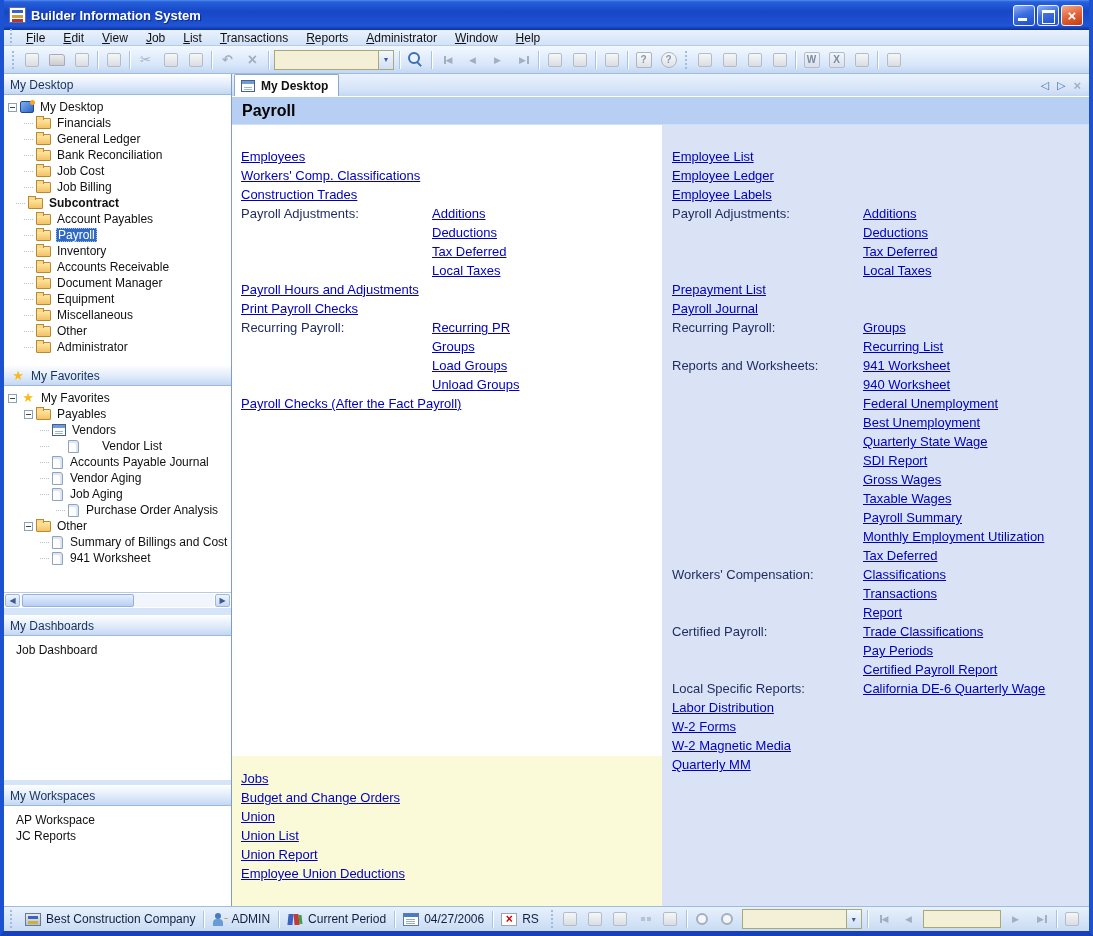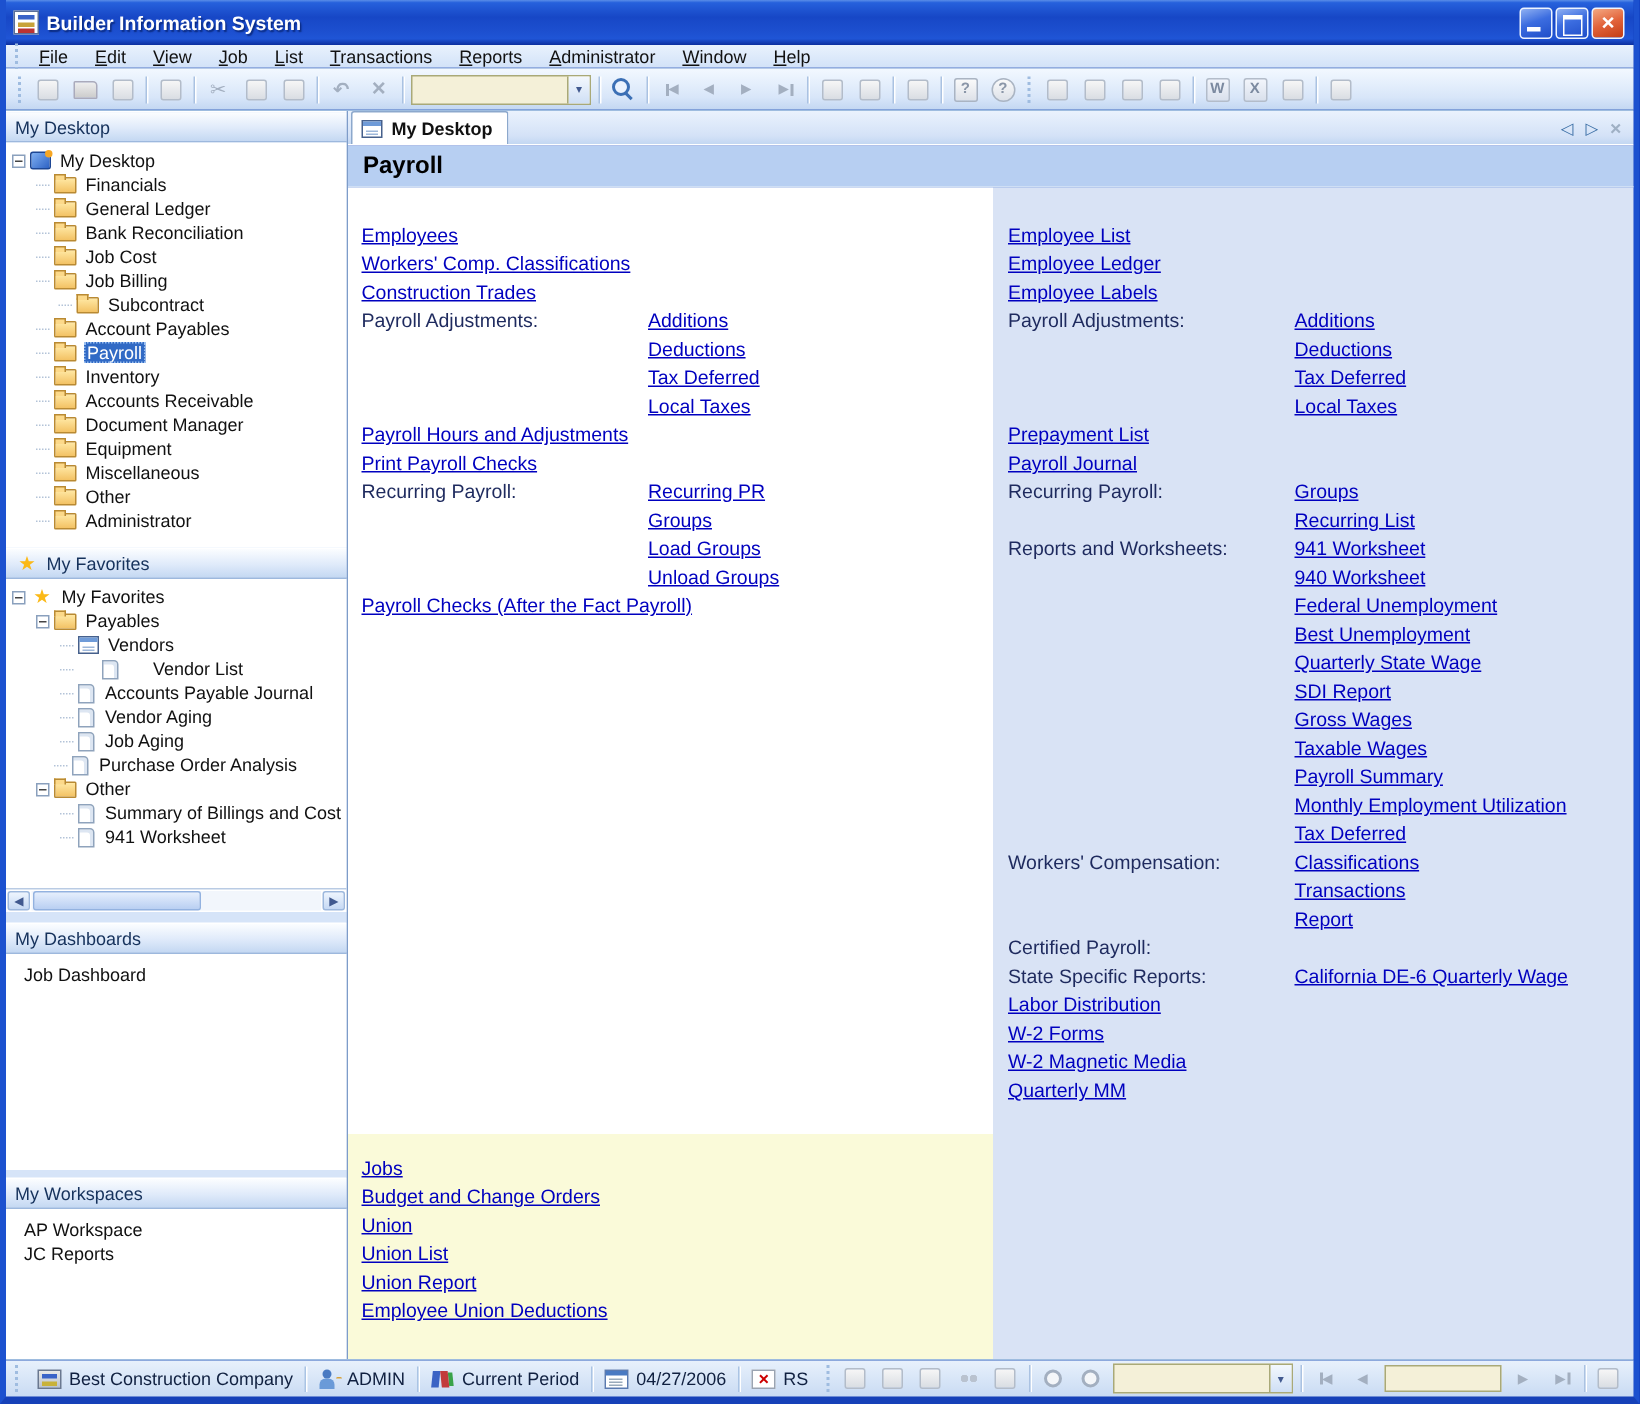--- a/index.html
+++ b/index.html
@@ -236,21 +236,21 @@
           <div class="titem" style="padding-left: 20px;">
             <span class="dots"></span>
             <span class="ti ic-folder"></span>
             <span class="tlabel">Job Cost</span>
           </div>
           <div class="titem" style="padding-left: 20px;">
             <span class="dots"></span>
             <span class="ti ic-folder"></span>
             <span class="tlabel">Job Billing</span>
           </div>
-          <div class="titem" style="padding-left: 35px;">
+          <div class="titem" style="padding-left: 12px; font-weight: bold;">
             <span class="dots"></span>
             <span class="ti ic-folder"></span>
             <span class="tlabel">Subcontract</span>
           </div>
           <div class="titem" style="padding-left: 20px;">
             <span class="dots"></span>
             <span class="ti ic-folder"></span>
             <span class="tlabel">Account Payables</span>
           </div>
           <div class="titem sel" style="padding-left: 20px;">
@@ -328,21 +328,21 @@
           <div class="titem" style="padding-left: 36px;">
             <span class="dots"></span>
             <span class="ti ic-doc"></span>
             <span class="tlabel">Vendor Aging</span>
           </div>
           <div class="titem" style="padding-left: 36px;">
             <span class="dots"></span>
             <span class="ti ic-doc"></span>
             <span class="tlabel">Job Aging</span>
           </div>
-          <div class="titem" style="padding-left: 32px;">
+          <div class="titem" style="padding-left: 52px;">
             <span class="dots"></span>
             <span class="ti ic-doc"></span>
             <span class="tlabel">Purchase Order Analysis</span>
           </div>
           <div class="titem" style="padding-left: 20px;">
             <span class="exp"></span>
             <span class="ti ic-folder-open"></span>
             <span class="tlabel">Other</span>
           </div>
           <div class="titem" style="padding-left: 36px;">
@@ -495,23 +495,28 @@
             <div class="prow">
               <span class="plabel">Workers' Compensation:</span>
               <div class="psub">
                 <a class="plink">Classifications</a>
                 <a class="plink">Transactions</a>
                 <a class="plink">Report</a>
               </div>
             </div>
             <div class="prow">
               <span class="plabel">Certified Payroll:</span>
-            </div>
-            <div class="prow">
-              <span class="plabel">State Specific Reports:</span>
+              <div class="psub">
+                <a class="plink">Trade Classifications</a>
+                <a class="plink">Pay Periods</a>
+                <a class="plink">Certified Payroll Report</a>
+              </div>
+            </div>
+            <div class="prow">
+              <span class="plabel">Local Specific Reports:</span>
               <div class="psub">
                 <a class="plink">California DE-6 Quarterly Wage</a>
               </div>
             </div>
             <div class="prow">
               <a class="plink">Labor Distribution</a>
             </div>
             <div class="prow">
               <a class="plink">W-2 Forms</a>
             </div>

